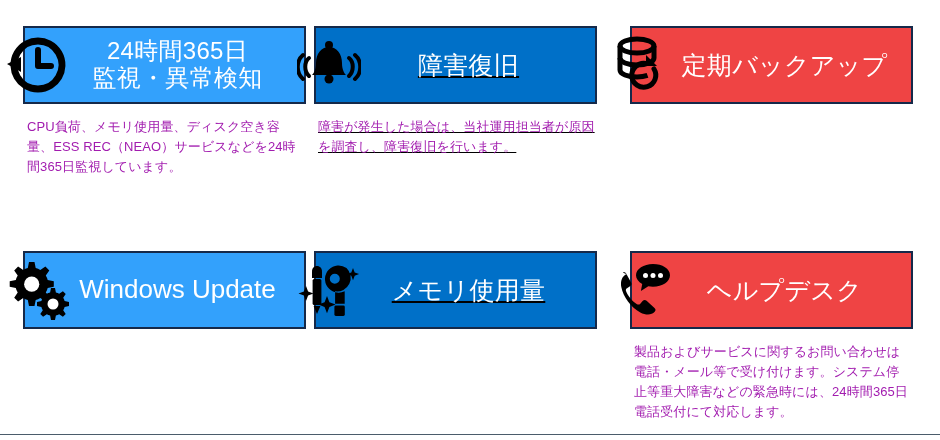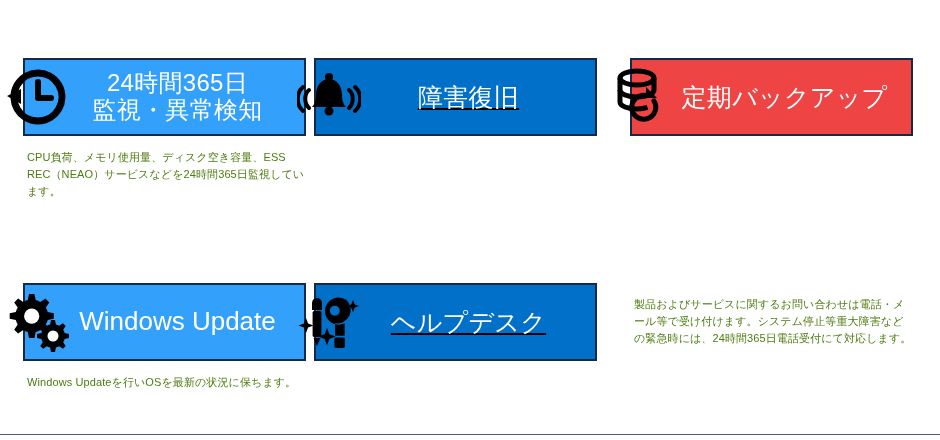--- a/index.html
+++ b/index.html
@@ -14,21 +14,20 @@
     overflow: hidden;
     position: relative;
   }
 
   #grid {
     position: absolute;
     left: 0;
     top: 0;
     width: 940px;
     height: 320px;
-    margin-top: 32px;
   }
 
   .card {
     position: absolute;
     width: 300px;
   }
   .card.col1 { left: 6px; }
   .card.col2 { left: 297px; text-decoration: underline; }
   .card.col3 { left: 613px; }
   .card.row1 { top: 26px; }
@@ -73,22 +72,22 @@
     height: 64px;
     line-height: 0;
     pointer-events: none;
   }
   .card-icon svg { display: block; width: 64px; height: 64px; }
 
   .card-body {
     margin-left: 21px;
     margin-top: 13px;
     width: 278px;
-    color: #4d7c0f;
-    font-size: 11px;
+    color: #a21caf;
+    font-size: 13px;
     line-height: 1.53;
     white-space: pre-line;
     letter-spacing: 0.1px;
   }
 
   #bottom-rule {
     position: absolute;
     left: 0;
     top: 434px;
     width: 940px;
@@ -124,20 +123,21 @@
           <circle cx="32" cy="12" r="4" fill="#000"></circle>
           <circle cx="32" cy="46" r="4.5" fill="#000"></circle>
           <path d="M12 25 C7 29 7 38 12 43" fill="none" stroke="#000" stroke-width="4" stroke-linecap="round"></path>
           <path d="M6 22 C-1 28 -1 40 6 46" fill="none" stroke="#000" stroke-width="4" stroke-linecap="round"></path>
           <path d="M52 25 C57 29 57 38 52 43" fill="none" stroke="#000" stroke-width="4" stroke-linecap="round"></path>
           <path d="M58 22 C65 28 65 40 58 46" fill="none" stroke="#000" stroke-width="4" stroke-linecap="round"></path>
         </svg>
       </span>
       <span class="card-title">障害復旧</span>
     </div>
+    <div class="card-body">障害が発生した場合は、当社運用担当者が原因を調査し、障害復旧を行います。</div>
   </div>
 
   <div class="card col3 row1">
     <div class="card-header hdr-dark">
       <span class="card-icon">
         <svg viewBox="0 0 64 64" xmlns="http://www.w3.org/2000/svg">
           <ellipse cx="24" cy="13" rx="17" ry="7" fill="none" stroke="#000" stroke-width="5"></ellipse>
           <path d="M7 13 L7 25 C7 29 14.6 32 24 32 C33.4 32 41 29 41 25 L41 13" fill="none" stroke="#000" stroke-width="5"></path>
           <path d="M7 25 L7 37 C7 41 14.6 44 24 44 C28 44 31.7 43.4 34.5 42.4" fill="none" stroke="#000" stroke-width="5"></path>
           <path d="M41 36 A12 12 0 1 1 33 30.5" fill="none" stroke="#000" stroke-width="5" stroke-linecap="round"></path>
@@ -157,43 +157,56 @@
           </g>
           <circle cx="25.7" cy="26.2" r="7.6" fill="#ffffff"></circle>
           <g fill="#000">
             <path d="M45 30 l4 0 0.9 4.4 a11.5 11.5 0 0 1 3.3 1.4 l3.7-2.5 2.8 2.8 -2.5 3.7 a11.5 11.5 0 0 1 1.4 3.3 l4.4 0.9 0 4 -4.4 0.9 a11.5 11.5 0 0 1 -1.4 3.3 l2.5 3.7 -2.8 2.8 -3.7-2.5 a11.5 11.5 0 0 1 -3.3 1.4 l-0.9 4.4 -4 0 -0.9-4.4 a11.5 11.5 0 0 1 -3.3-1.4 l-3.7 2.5 -2.8-2.8 2.5-3.7 a11.5 11.5 0 0 1 -1.4-3.3 l-4.4-0.9 0-4 4.4-0.9 a11.5 11.5 0 0 1 1.4-3.3 l-2.5-3.7 2.8-2.8 3.7 2.5 a11.5 11.5 0 0 1 3.3-1.4 z"></path>
           </g>
           <circle cx="47" cy="46" r="5.5" fill="#ffffff"></circle>
         </svg>
       </span>
       <span class="card-title latin">Windows Update</span>
     </div>
-    <div class="card-body">Windows Updateを行いOSを最新の状況に保ちます。</div>
   </div>
 
   <div class="card col2 row2">
     <div class="card-header hdr-mid">
       <span class="card-icon">
         <svg viewBox="0 0 64 64" xmlns="http://www.w3.org/2000/svg">
 
           <path d="M20 8 c3 0 5 2.4 5 5.4 l0 6.6 -10 0 0-6.6 C15 10.4 17 8 20 8 Z" fill="#000"></path>
           <rect x="15.6" y="21" width="8.8" height="26" rx="1.6" fill="#000"></rect>
           <path d="M16.6 48 l6.8 0 -3.4 8 Z" fill="#000"></path>
 
           <path d="M49.5 10 a13.6 13.6 0 1 0 -1.8 23.2 l0 12.5 -9.6 0 0-12.4 A13.6 13.6 0 0 0 49.5 10 Z M42.8 20.8 a5 5 0 1 1 -5-5 5 5 0 0 1 5 5 Z" fill="#000"></path>
           <rect x="37.4" y="47.5" width="10.4" height="10.4" rx="1.4" fill="#000"></rect>
 
           <path d="M9 28 l2.1 5.4 5.4 2.1 -5.4 2.1 -2.1 5.4 -2.1-5.4 -5.4-2.1 5.4-2.1 Z" fill="#000"></path>
           <path d="M30 38 l2.4 6.2 6.2 2.4 -6.2 2.4 -2.4 6.2 -2.4-6.2 -6.2-2.4 6.2-2.4 Z" fill="#000"></path>
           <path d="M56 10 l1.7 4.4 4.4 1.7 -4.4 1.7 -1.7 4.4 -1.7-4.4 -4.4-1.7 4.4-1.7 Z" fill="#000"></path>
         </svg>
       </span>
+      <span class="card-title">メモリ使用量</span>
+    </div>
+  </div>
+
+  <div class="card col3 row2">
+    <div class="card-header hdr-dark">
+      <span class="card-icon">
+        <svg viewBox="0 0 64 64" xmlns="http://www.w3.org/2000/svg">
+
+          <path d="M13.5 16 c-4.5 2.2 -6.3 7.4 -5.2 13 1.9 9.8 9.6 20.3 19 25.4 5.4 2.9 11.2 3 14.4-0.6 1.2-1.3 1.1-2.6 -0.2-3.8 l-7.9-7.2 c-1.3-1.2 -2.8-1.1 -4 0.3 l-2.3 2.6 c-0.9 1 -2.1 1.2 -3.3 0.5 -4.6-2.8 -8.9-7.9 -10.9-12.9 -0.5-1.3 -0.2-2.4 0.9-3.1 l3-1.9 c1.5-1 1.9-2.4 1.1-3.9 l-4.7-8.5 c-0.8-1.5 -2.1-1.9 -3.5-1.2 Z" fill="#000"></path>
+
+          <path d="M40 6 c-9.4 0 -17 5 -17 11.2 0 3.5 2.4 6.6 6.2 8.7 l-1.3 7 7.4-4.6 a25 25 0 0 0 4.7 0.4 c9.4 0 17-5 17-11.5 S49.4 6 40 6 Z" fill="#000"></path>
+          <circle cx="32.5" cy="17.4" r="2.5" fill="#ffffff"></circle>
+          <circle cx="40" cy="17.4" r="2.5" fill="#ffffff"></circle>
+          <circle cx="47.5" cy="17.4" r="2.5" fill="#ffffff"></circle>
+        </svg>
+      </span>
       <span class="card-title">ヘルプデスク</span>
     </div>
-  </div>
-
-  <div class="card col3 row2">
     <div class="card-body">製品およびサービスに関するお問い合わせは電話・メール等で受け付けます。システム停止等重大障害などの緊急時には、24時間365日電話受付にて対応します。</div>
   </div>
 
 </div>
 
 <div id="bottom-rule"></div>
 
 </body></html>

